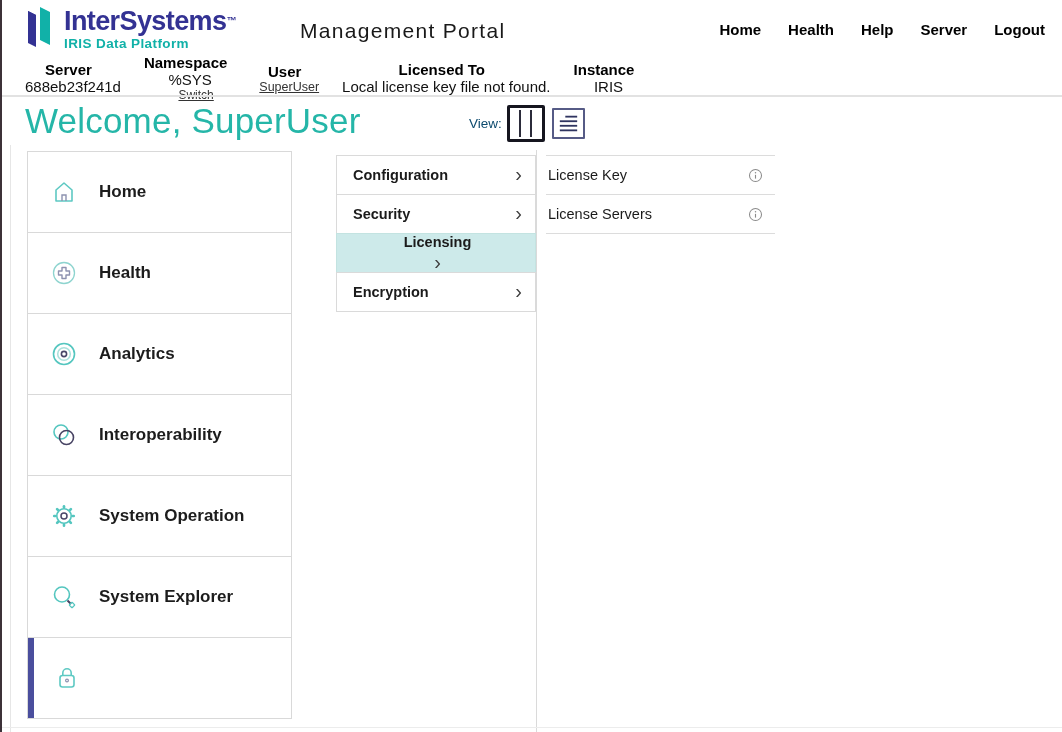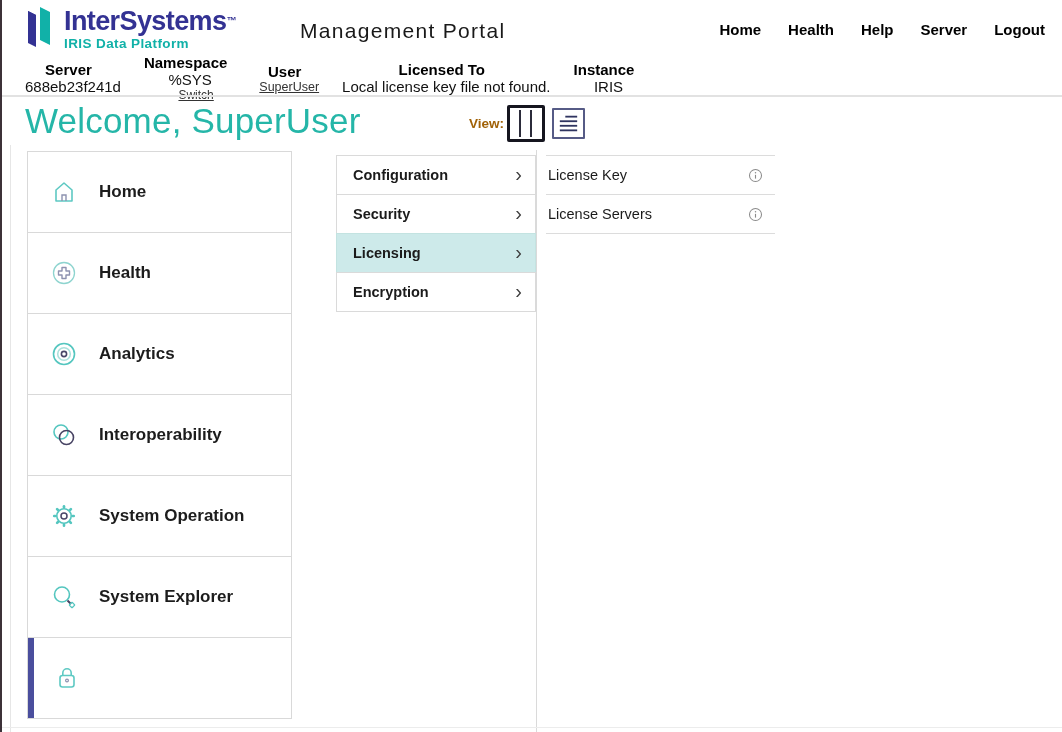--- a/index.html
+++ b/index.html
@@ -25,21 +25,21 @@
   .server-bar { position:absolute; left:25px; top:62px; height:32px; display:flex; align-items:center; font-size:15px; white-space:nowrap; }
   .server-bar .grp { display:flex; align-items:center; margin-right:23px;flex-direction:column; }
   .server-bar .lbl { font-weight:700; margin-right:9px; color:#000; }
   .server-bar .val { font-weight:400; color:#111; }
   .server-bar .small-link { font-size:12px; color:#333; text-decoration:underline; margin-left:12px; cursor:pointer; }
   .server-bar .user-link { font-size:12.5px; color:#333; text-decoration:underline; font-weight:400; cursor:pointer; }
   .rule { position:absolute; left:0; top:95px; width:1062px; height:2px; background:#e2e2e2; }
 
   
   .welcome-title { position:absolute; left:25px; top:101px; font-size:35px; font-weight:500; color:#25b6a8; letter-spacing:0.2px; }
-  .view-label { position:absolute; left:469px; top:116px; font-size:13.5px; font-weight:700; color:#a16207; }
+  .view-label { position:absolute; left:469px; top:116px; font-size:13.5px; font-weight:400; color:#0c4a6e; }
   .view-btn { position:absolute; background:#fff; display:flex; align-items:center; justify-content:center; cursor:pointer; }
   .view-btn.columns { left:507px; top:105px; width:38px; height:37px; border:3px solid #15151f; border-radius:2px; }
   .view-btn.columns .col-sep { position:absolute; top:2px; bottom:2px; width:2px; background:#2b2b3a; }
   .view-btn.columns .col-sep.s1 { left:9px; }
   .view-btn.columns .col-sep.s2 { left:20px; }
   .view-btn.list { left:552px; top:108px; width:33px; height:31px; border:2px solid #565b86; border-radius:1px; padding:4px 4px; }
 
   
   .page-left-line { position:absolute; left:10px; top:145px; width:1px; height:587px; background:#e6e6e6; }
   .v-divider { position:absolute; left:536px; top:150px; width:1px; height:582px; background:#dadada; }
@@ -52,21 +52,21 @@
   .side-item.selected::before { content:""; position:absolute; left:0; top:0; bottom:0; width:6px; background:#4a4e9d; }
   .side-item.selected { padding-left:24px; }
   .side-icon { width:30px; height:30px; flex:0 0 30px; }
 
   .submenu { position:absolute; left:300px; top:155px; width:236px;padding-left:36px; }
   .sub-item { height:40px; margin-top:-1px; background:#fff; border:1px solid #dadada;
     display:flex; align-items:center; justify-content:space-between; padding:0 13px 0 16px; cursor:pointer; }
   .sub-item:first-child { margin-top:0; }
   .sub-item .label { font-size:14.5px; font-weight:600; color:#1b1b1b; }
   .sub-item .chevron { font-size:20px; line-height:1; color:#3e3e3e; font-weight:400; margin-top:-2px; }
-  .sub-item.selected { background:#cdeaea; border-color:#c3e3e1; }
+  .sub-item.selected { background:#cdeaea; border-color:#c3e3e1;flex-direction:column; }
 
   .submenu2 { position:absolute; left:546px; top:155px; width:229px; border-top:1px solid #dcdcdc; }
   .sub2-item { height:39px; border-bottom:1px solid #dcdcdc; background:#fff;
     display:flex; align-items:center; justify-content:space-between; padding:0 12px 0 2px; cursor:pointer; }
   .sub2-item .label { font-size:14.5px; font-weight:400; color:#1b1b1b; }
   .info-icon { width:15px; height:15px; display:block; cursor:pointer; }
 </style>
 </head>
 <body>
 

